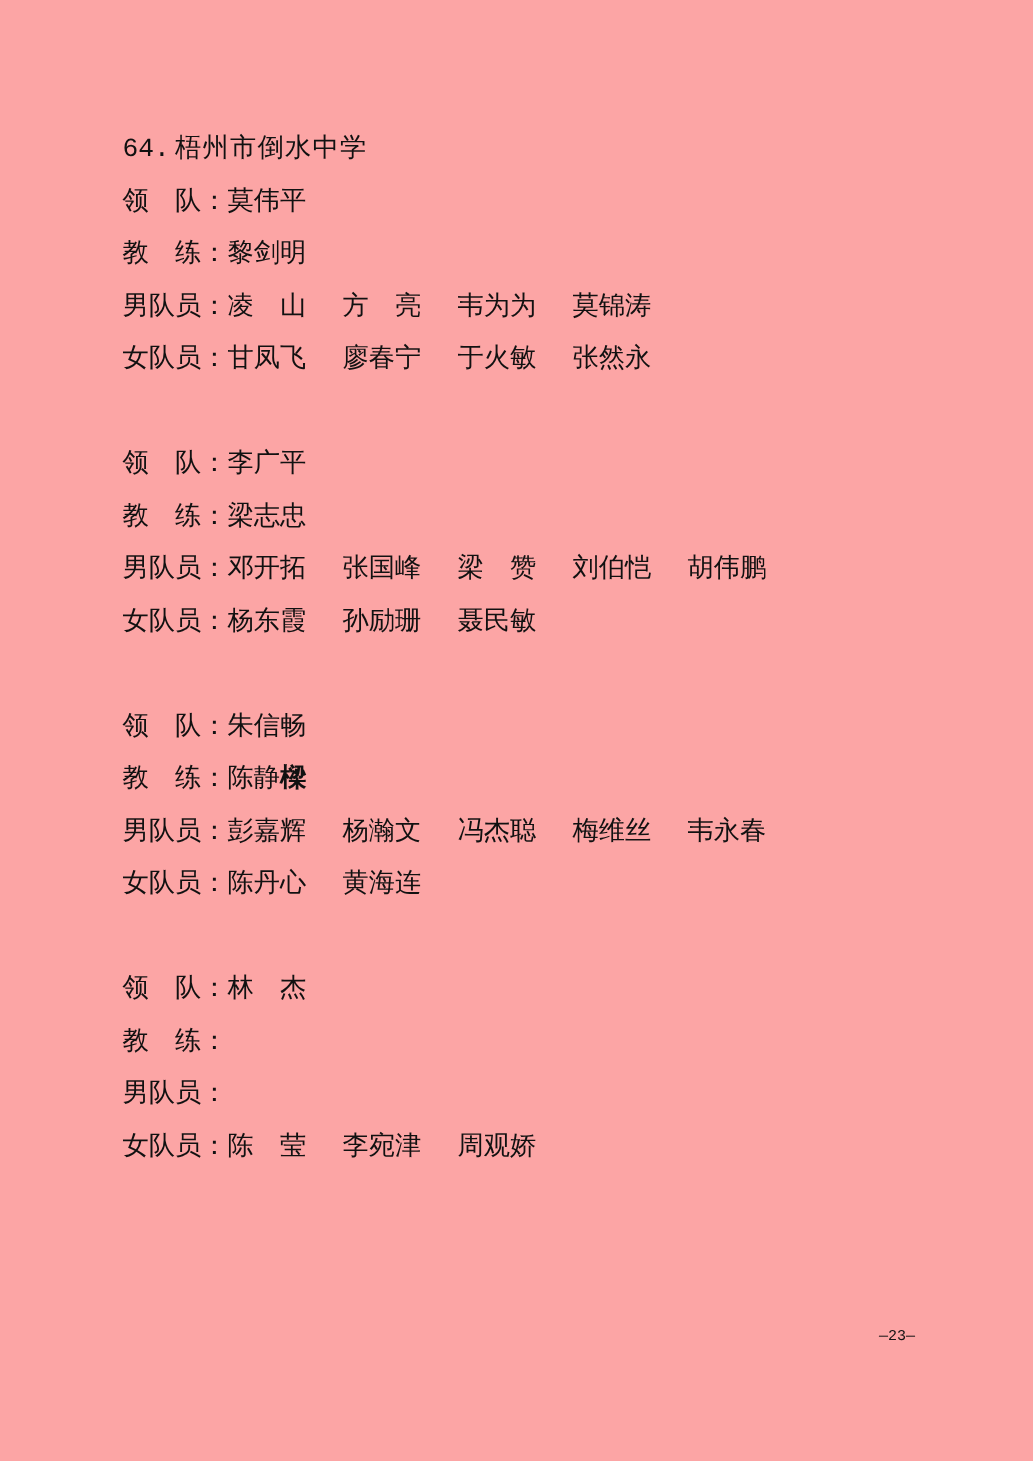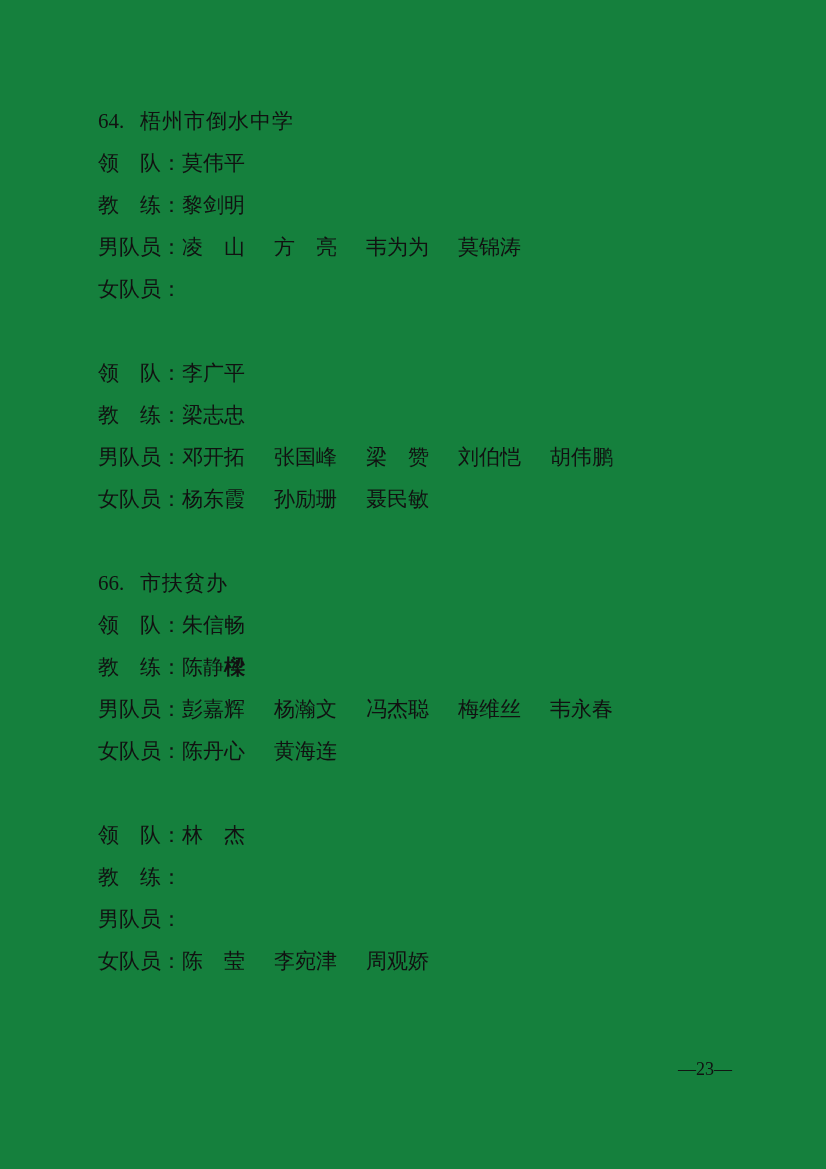--- a/index.html
+++ b/index.html
@@ -4,23 +4,23 @@
 <style>
   html, body {
     margin: 0;
     padding: 0;
     background: #ffffff;
   }
   .page {
     position: relative;
     width: 826px;
     height: 1169px;
-    background: #15803d;
+    background: #fca5a5;
     color: #111111;
-    font-family: Liberation Serif, serif;
+    font-family: Liberation Mono, monospace;
     overflow: hidden;
   }
   .content {
     position: absolute;
     left: 98px;
     top: 100px;
     right: 60px;
     font-size: 21px;
     line-height: 42px;
   }
@@ -62,21 +62,21 @@
   .single-value {
     white-space: pre;
   }
   .bold-char {
     font-weight: 700;
   }
   .page-footer {
     position: absolute;
     top: 1058px;
     right: 94px;
-    font-size: 18px;
+    font-size: 12px;
     line-height: 22px;
     color: #111111;
     white-space: pre;
     text-align: right;
   }
 </style>
 </head>
 <body>
 
 <div class="page">
@@ -89,43 +89,40 @@
     <div class="row">
       <span class="row-label">领　队：</span><span class="single-value">莫伟平</span>
     </div>
     <div class="row">
       <span class="row-label">教　练：</span><span class="single-value">黎剑明</span><span class="single-value bold-char"></span>
     </div>
     <div class="row">
       <span class="row-label">男队员：</span><span class="members"><span class="member">凌　山</span><span class="member">方　亮</span><span class="member">韦为为</span><span class="member">莫锦涛</span></span>
     </div>
     <div class="row">
-      <span class="row-label">女队员：</span>
+      <span class="row-label">女队员：</span><span class="members"><span class="member">甘凤飞</span><span class="member">廖春宁</span><span class="member">于火敏</span><span class="member">张然永</span></span>
     </div>
   </div>
 
   <div class="team">
     <div class="row">
       <span class="row-label">领　队：</span><span class="single-value">李广平</span>
     </div>
     <div class="row">
       <span class="row-label">教　练：</span><span class="single-value">梁志忠</span><span class="single-value bold-char"></span>
     </div>
     <div class="row">
       <span class="row-label">男队员：</span><span class="members"><span class="member">邓开拓</span><span class="member">张国峰</span><span class="member">梁　赞</span><span class="member">刘伯恺</span><span class="member">胡伟鹏</span></span>
     </div>
     <div class="row">
       <span class="row-label">女队员：</span><span class="members"><span class="member">杨东霞</span><span class="member">孙励珊</span><span class="member">聂民敏</span></span>
     </div>
   </div>
 
   <div class="team">
-    <div class="title-row">
-      <span class="team-number">66.</span><span class="team-name">市扶贫办</span>
-    </div>
     <div class="row">
       <span class="row-label">领　队：</span><span class="single-value">朱信畅</span>
     </div>
     <div class="row">
       <span class="row-label">教　练：</span><span class="single-value">陈静</span><span class="single-value bold-char">樑</span>
     </div>
     <div class="row">
       <span class="row-label">男队员：</span><span class="members"><span class="member">彭嘉辉</span><span class="member">杨瀚文</span><span class="member">冯杰聪</span><span class="member">梅维丝</span><span class="member">韦永春</span></span>
     </div>
     <div class="row">

